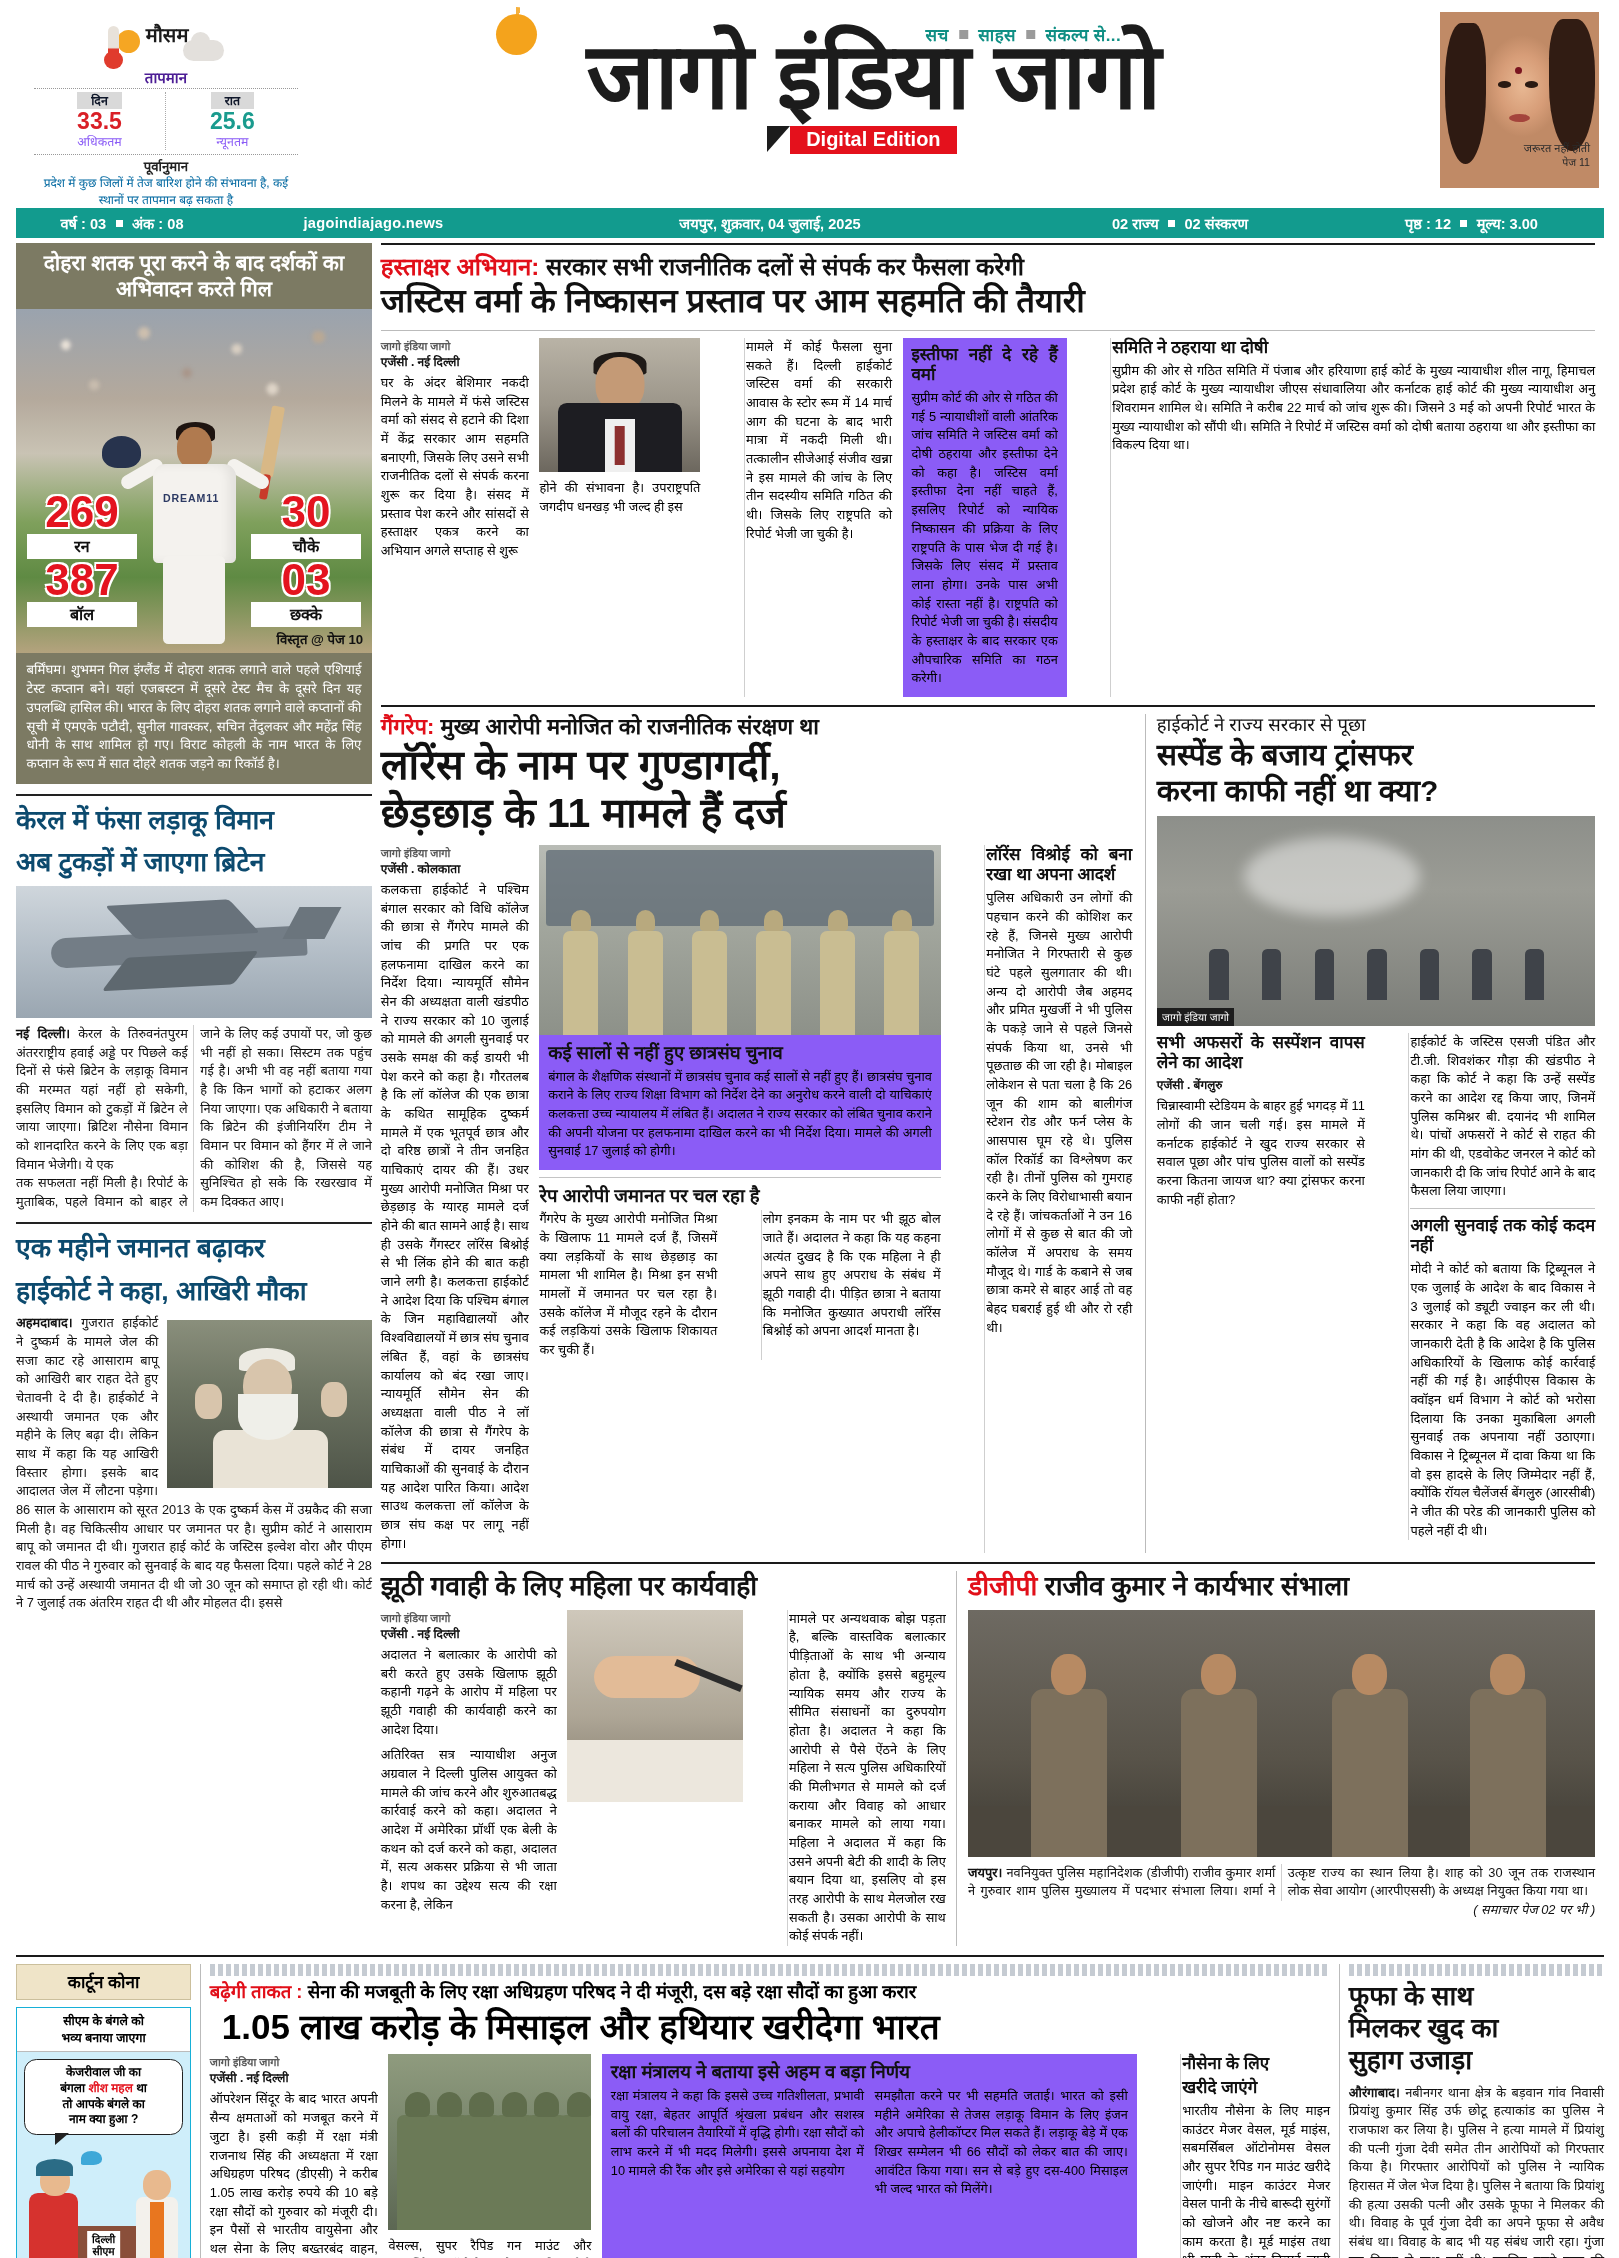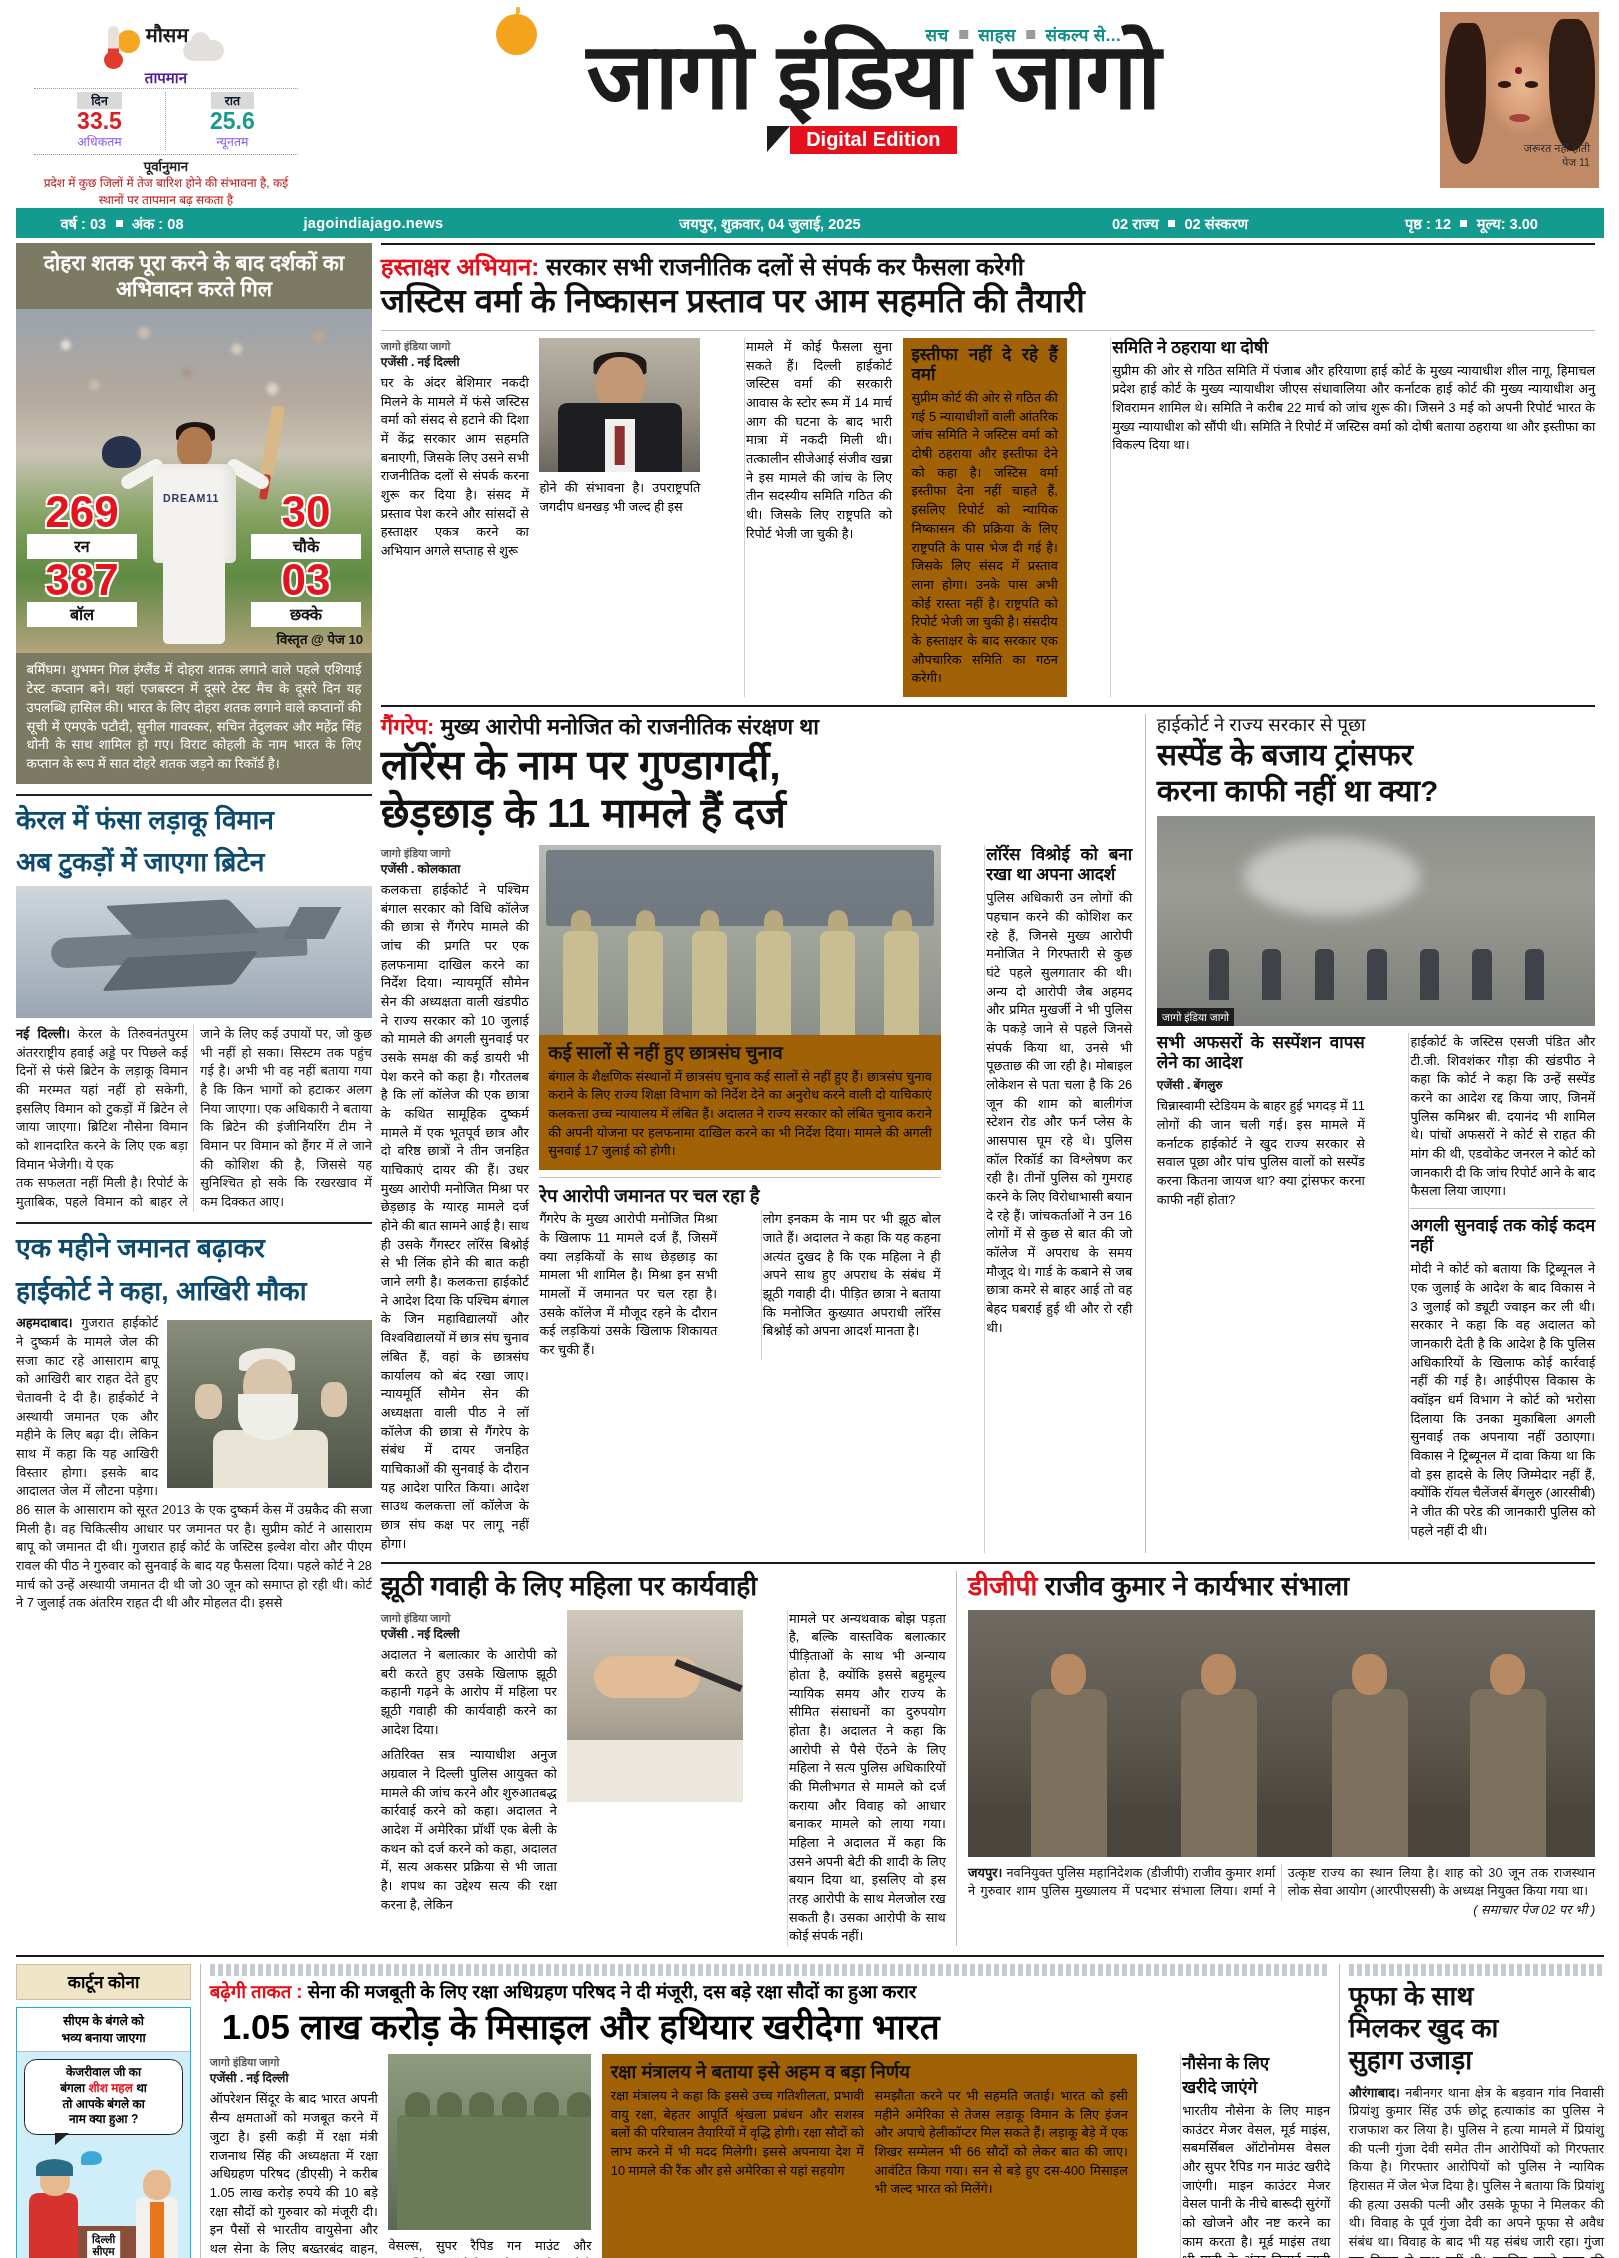--- a/index.html
+++ b/index.html
@@ -70,21 +70,21 @@
   }
   .wx-cols { display: flex; border-bottom: 1.3px dotted #999; padding: 2.6px 0 3.5px; }
   .wx-col { flex: 1; text-align: center; }
   .wx-col + .wx-col { border-left: 0.9px dotted #aaa; }
   .wx-col .cap { background:#d9d9d9; font-size:12.4px; font-weight:bold; display:inline-block; padding:0 14px; color:#0f172a;}
   .wx-col .val { font-size: 23px; font-weight: bold; line-height: 1.05; }
   .wx-col.day .val { color:#d91f26; }
   .wx-col.night .val { color:#1a9b8e; }
   .wx-col .sub { font-size: 12.4px; color:#8b5cf6; }
   .wx-fore-t { font-size: 13.2px; font-weight:bold; color:#222; padding-top:1.8px;}
-  .wx-fore { font-size: 12px; line-height:1.35; color:#b91c1c; padding-top:0.9px;}
+  .wx-fore { font-size: 12px; line-height:1.35; color:#0369a1; padding-top:0.9px;}
 
   .logo-wrap {
     flex: 1; text-align: center; position: relative; padding-top: 5.3px;
   }
   .tagline {
     position:absolute; left: 50%; transform: translateX(-50%);
     top: 10.6px; font-size: 17px; font-weight: bold; color:#0f8f84;
     letter-spacing: 0.4px; white-space: nowrap; margin-left: 150px;
   }
   .tagline .sq { display:inline-block; width:8.8px;height:8.8px;background:#9a9a9a; margin:0 5.3px; vertical-align:1.8px;}
@@ -284,21 +284,21 @@
     width: 100%; height: 134px;
     background: linear-gradient(to bottom,#b9b3a6 0%, #9c968a 50%, #6c675e 100%);
     position:relative; overflow:hidden;
   }
   .lawyer-photo .head{position:absolute;left:50%;transform:translateX(-50%);top:19.4px;width:49px;height:55px;background:#c49a76;border-radius:46%;}
   .lawyer-photo .hair{position:absolute;left:50%;transform:translateX(-50%);top:14px;width:53px;height:23px;background:#1f1a17;border-radius:50% 50% 12% 12%;}
   .lawyer-photo .coat{position:absolute;left:50%;transform:translateX(-50%);bottom:0;width:124px;height:69px;background:#1d1d22;border-radius:8.8px 8.8px 0 0;}
   .lawyer-photo .shirt{position:absolute;left:50%;transform:translateX(-50%);bottom:0;width:30px;height:53px;background:#efefef;}
   .lawyer-photo .tie{position:absolute;left:50%;transform:translateX(-50%);bottom:7px;width:10.6px;height:39px;background:#8c2f2f;}
 
-  .boxed-grey{ background:#a16207; padding: 7px 8.8px 8.8px; }
+  .boxed-grey{ background:#8b5cf6; padding: 7px 8.8px 8.8px; }
   .sub-head{ font-size:18.5px; font-weight:bold; line-height:1.2; color:#111; margin-bottom:3.5px;}
   .sub-head.sm{ font-size:17px; }
   .rule-left{ border-left:0.9px solid #cfcfcf; padding-left:1px;margin-left:33px;}
 
   .crowd-photo{
     width:100%; height: 190px; position:relative; overflow:hidden;
     background: linear-gradient(to bottom, #b9bcb6 0%, #a3a79e 40%, #8d9189 100%);
   }
   .crowd-photo .cop{position:absolute;bottom:0;width:35px;height:104px;background:#c9bd92;border-radius:7px 7px 0 0;}
   .crowd-photo .cop:before{content:"";position:absolute;left:8px;top:-21px;width:19.4px;height:21px;background:#b8a97e;border-radius:50% 50% 20% 20%;}

